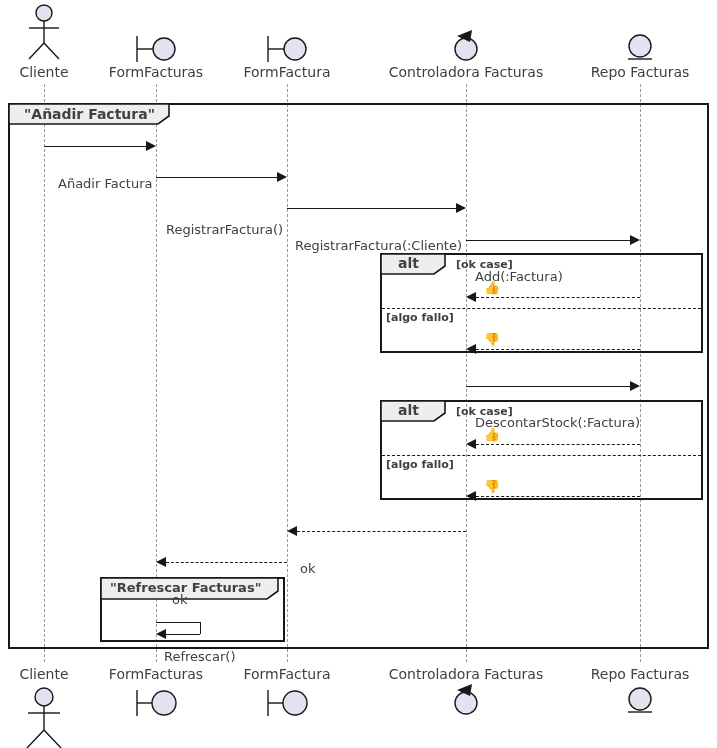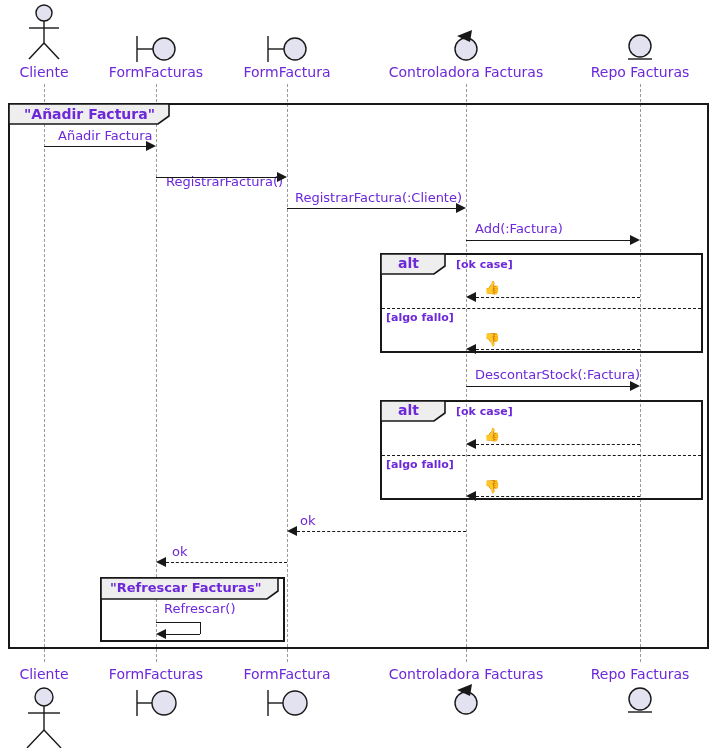--- a/index.html
+++ b/index.html
@@ -4,28 +4,28 @@
 <style>
   :root{
     --shape-fill:#E2E2F0;
     --tab-fill:#EEEEEE;
     --line:#181818;
     --lifeline:#9a9a9a;
   }
   html,body{margin:0;padding:0;background:#fff;}
   #canvas{
     position:relative;width:717px;height:748px;overflow:hidden;background:#fff;
-    font-family:"DejaVu Sans","Liberation Sans",sans-serif;color:#6d28d9;
+    font-family:"DejaVu Sans","Liberation Sans",sans-serif;color:#404040;
   }
   .lifeline{position:absolute;top:84px;height:578px;width:0;border-left:1px dashed var(--lifeline);z-index:1;}
   .frame{position:absolute;border:2px solid var(--line);box-sizing:border-box;background:transparent;z-index:2;}
   .tab{position:absolute;z-index:3;}
   .tab-text{position:absolute;z-index:4;font-weight:bold;font-size:13px;white-space:nowrap;}
   .p-label{position:absolute;font-size:14px;white-space:nowrap;transform:translateX(-50%);z-index:2;}
-  .msg-label{position:absolute;font-size:13px;white-space:nowrap;z-index:4;}
+  .msg-label{position:absolute;font-size:13px;white-space:nowrap;z-index:4;margin-top:48px;}
   .guard{position:absolute;font-weight:bold;font-size:11px;white-space:nowrap;z-index:4;}
   .sline{position:absolute;height:0;border-top:1px solid var(--line);z-index:4;}
   .dline{position:absolute;height:0;border-top:1px dashed var(--line);z-index:4;}
   .vline{position:absolute;width:0;border-left:1px solid var(--line);z-index:4;}
   .ah-r{position:absolute;width:0;height:0;border-top:5px solid transparent;border-bottom:5px solid transparent;border-left:10px solid var(--line);z-index:5;}
   .ah-l{position:absolute;width:0;height:0;border-top:5px solid transparent;border-bottom:5px solid transparent;border-right:10px solid var(--line);z-index:5;}
   .thumb{position:absolute;font-size:13px;line-height:14px;z-index:4;}
   svg{position:absolute;z-index:2;}
   svg .fillshape{fill:var(--shape-fill);stroke:var(--line);stroke-width:1.4;}
   svg .stroke{stroke:var(--line);stroke-width:1.4;fill:none;}

